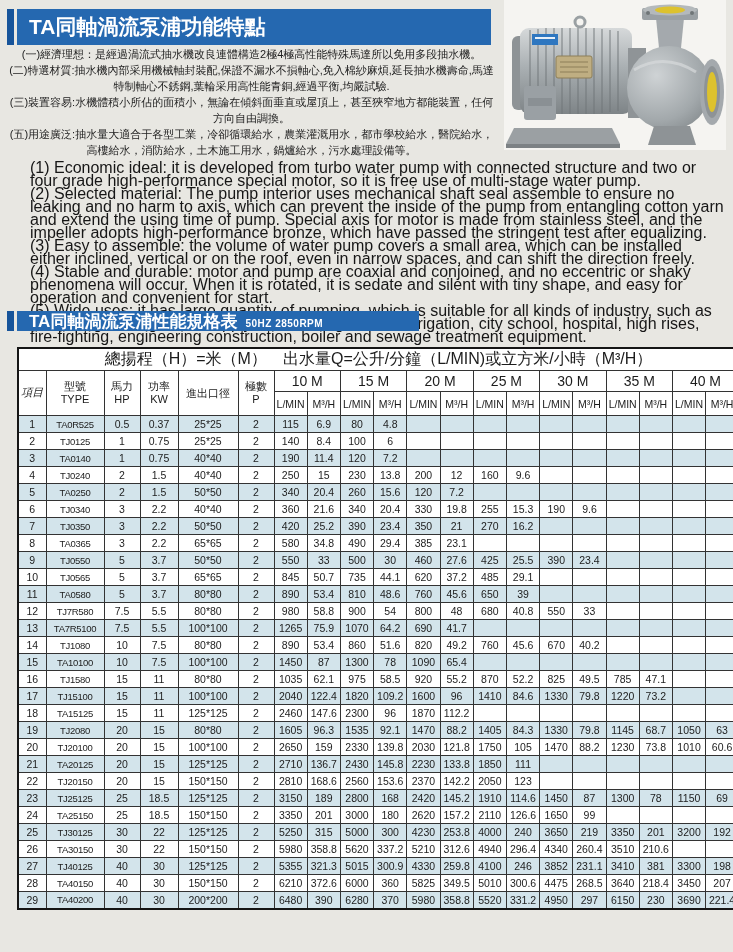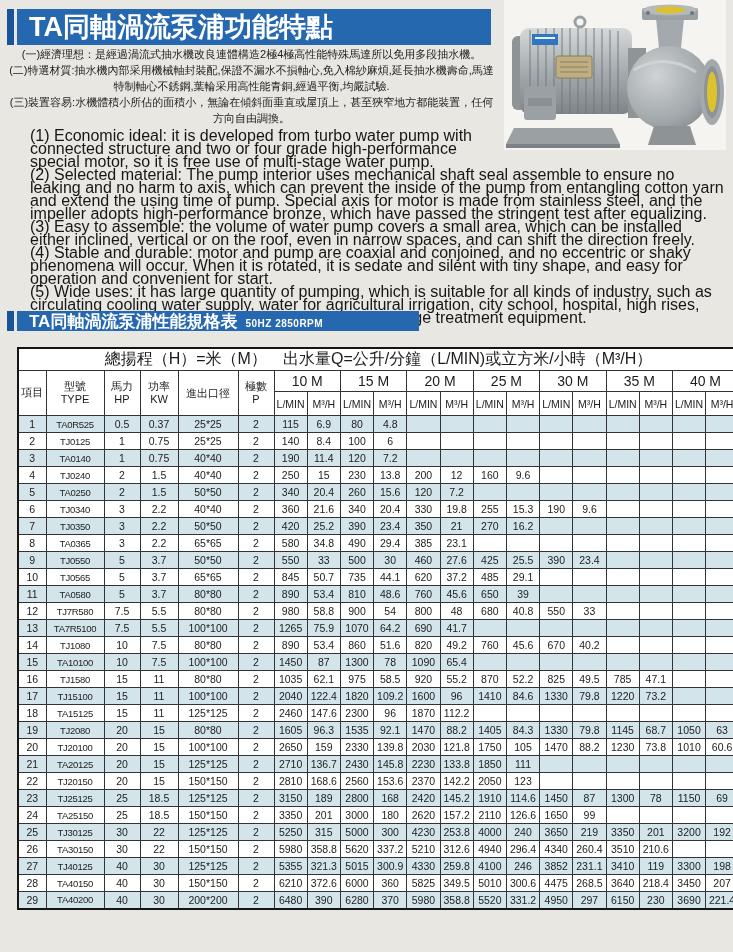--- a/index.html
+++ b/index.html
@@ -11,21 +11,21 @@
     color:#1c1c1c;
   }
   
   .bar { position:absolute; display:flex; }
   .bar .stripe { width:7px; background:#17549a; margin-right:3px; }
   .bar .bar-main {
     flex:1; background:#2568b0; color:#fff; font-weight:bold;
     display:flex; align-items:center; padding-left:12px;
   }
   .bar1 { left:7px; top:9px; width:484px; height:36px; }
-  .bar1 .bar-main { font-size:27px; }
+  .bar1 .bar-main { font-size:21px; }
   .bar2 { left:7px; top:311px; width:412px; height:20px; }
   .bar2 .bar-main { font-size:17px; }
   .bar2 .sub { font-size:10px; font-weight:bold; margin-left:8px; margin-top:5px; letter-spacing:.5px; }
   
   .text-flow { position:absolute; left:7px; top:46px; width:719px; }
   .photo {
     float:right; width:222px; height:150px;
     margin:-46px 0 8px 8px; background:#f5f4f1;
   }
   .zh p { font-size:11px; line-height:16px; color:#222;text-align:center; }
@@ -35,21 +35,21 @@
   .table-wrap { position:absolute; left:5px; top:347px; width:723px;padding-left:12px; }
   table.spec-table {
     border-collapse:collapse; table-layout:fixed; width:723px;
     background:#fff; border:2px solid #151515;
   }
   .spec-table th, .spec-table td {
     border:1px solid #333; text-align:center; vertical-align:middle;
     overflow:hidden; white-space:nowrap; padding:0; font-weight:normal;
   }
   .hcol { font-size:11px; line-height:1.15; font-weight:bold; }
-  .w-item { word-break:break-all; line-height:1.2; }
+  .w-item { word-break:break-all; line-height:1.2;font-style:italic; }
   .group-th { height:21px; font-size:14px;margin-top:28px; }
   .sub-th { height:24px; font-size:10.5px; }
   .spec-table tbody td { height:17px; font-size:10.5px; background:#fff; }
   .spec-table tbody tr.alt td { background:#d3e4eb; }
   .spec-table tbody td.c-type { font-size:9.5px; letter-spacing:-0.3px; }
   
   .footer { position:absolute; left:6px; top:970px; width:722px; display:flex; align-items:flex-start; }
   .note { width:252px; padding-top:2px; }
   .note-zh { font-size:8.5px; color:#333; }
   .note-en { font-size:6px; color:#999; transform:scale(.9); transform-origin:left top; }
@@ -130,20 +130,21 @@
       <ellipse cx="208" cy="92" rx="8" ry="26" fill="#8e9396"></ellipse>
       <ellipse cx="208" cy="92" rx="5" ry="20" fill="#ddc22e"></ellipse>
 
       <polygon points="150,126 186,126 192,145 144,145" fill="#8e9396"></polygon>
     </svg>
   </div>
   <div class="zh">
     <p>(一)經濟理想：是經過渦流式抽水機改良連體構造2極4極高性能特殊馬達所以免用多段抽水機。</p>
     <p>(二)特選材質:抽水機內部采用機械軸封裝配,保證不漏水不損軸心,免入棉紗麻煩,延長抽水機壽命,馬達特制軸心不銹鋼,葉輪采用高性能青銅,經過平衡,均嚴試驗.</p>
     <p>(三)裝置容易:水機體積小所佔的面積小，無論在傾斜面垂直或屋頂上，甚至狹窄地方都能裝置，任何方向自由調換。</p>
+    <p>(五)用途廣泛:抽水量大適合于各型工業，冷卻循環給水，農業灌溉用水，都市學校給水，醫院給水，高樓給水，消防給水，土木施工用水，鍋爐給水，污水處理設備等。</p>
   </div>
   <div class="en">
     <p>(1) Economic ideal: it is developed from turbo water pump with connected structure and two or four grade high-performance special motor, so it is free use of multi-stage water pump.</p>
     <p>(2) Selected material: The pump interior uses mechanical shaft seal assemble to ensure no leaking and no harm to axis, which can prevent the inside of the pump from entangling cotton yarn and extend the using time of pump. Special axis for motor is  made from   stainless steel,   and the impeller adopts high-performance bronze, which have passed the stringent test after equalizing.</p>
     <p>(3) Easy to assemble: the volume of water pump covers a small area, which can be installed either inclined, vertical or on the roof, even in narrow spaces, and can shift the direction freely.</p>
     <p>(4) Stable and durable: motor and pump are coaxial and conjoined, and no eccentric or shaky phenomena will occur. When it is rotated, it is sedate and silent with tiny shape, and easy for operation and convenient for start.</p>
     <p>(5) Wide uses: it has large quantity of pumping, which is suitable for all kinds of industry, such as circulating cooling water supply, water for agricultural irrigation, city school, hospital, high rises, fire-fighting, engineering construction, boiler and sewage treatment equipment.</p>
   </div>
 </div>
 
@@ -797,21 +798,21 @@
           <td>321.3</td>
           <td>5015</td>
           <td>300.9</td>
           <td>4330</td>
           <td>259.8</td>
           <td>4100</td>
           <td>246</td>
           <td>3852</td>
           <td>231.1</td>
           <td>3410</td>
-          <td>119</td>
+          <td>381</td>
           <td>3300</td>
           <td>198</td>
         </tr>
         <tr>
           <td>28</td>
           <td class="c-type">TA40150</td>
           <td>40</td>
           <td>30</td>
           <td>150*150</td>
           <td>2</td>

